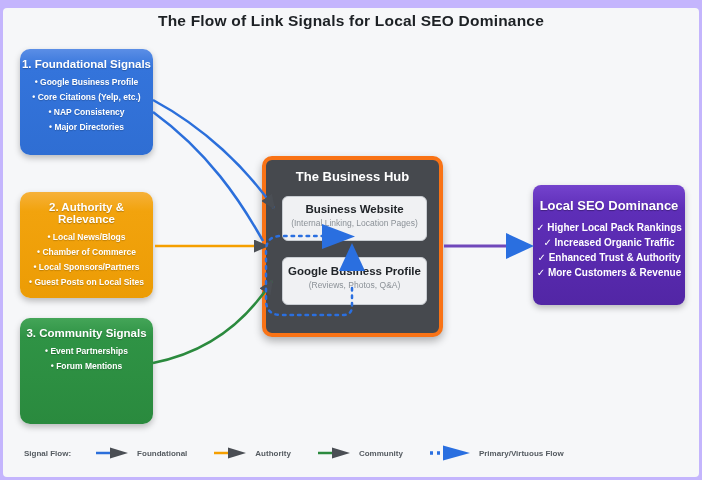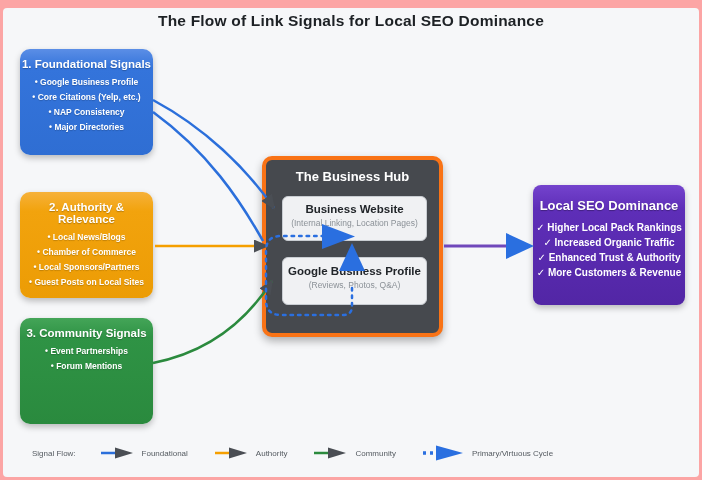--- a/index.html
+++ b/index.html
@@ -1,19 +1,19 @@
 <!DOCTYPE html>
 <html><head>
 <meta charset="utf-8">
 <style>
   html,body{margin:0;padding:0;background:#ffffff;}
   .stage{
     position:relative;width:702px;height:480px;overflow:hidden;
     font-family:"Liberation Sans","DejaVu Sans",sans-serif;
-    background:#fca5a5;
+    background:#c4b5fd;
   }
   .panel{position:absolute;left:3px;top:8px;width:696px;height:469px;background:#f6f7f9;border-radius:4px;}
   .main-title{
     position:absolute;top:12px;left:0;width:702px;text-align:center;
     font-size:15.5px;font-weight:bold;color:#1d2125;letter-spacing:.2px;
   }
   .signal-box{
     position:absolute;left:20px;width:133px;height:106px;border-radius:10px;
     color:#fff;text-align:center;box-shadow:0 3px 6px rgba(0,0,0,.25);
     padding-top:9px;box-sizing:border-box;
@@ -40,22 +40,22 @@
   .outcome-box{
     position:absolute;left:533px;top:185px;width:152px;height:120px;border-radius:8px;
     background:linear-gradient(180deg,#7443cd 0%,#5e2eb8 20%,#5226a5 100%);
     color:#fff;text-align:center;box-shadow:0 3px 6px rgba(0,0,0,.25);
     padding-top:13px;box-sizing:border-box;
   }
   .outcome-box .bx-title{font-size:13px;font-weight:bold;margin-bottom:7px;text-shadow:0 1px 1px rgba(0,0,0,.3);}
   .outcome-box .li{font-size:10px;line-height:15px;font-weight:bold;}
   .overlay{position:absolute;left:0;top:0;pointer-events:none;}
   .legend{
-    position:absolute;left:32px;top:444px;display:flex;align-items:center;
-    font-size:8px;color:#555b61;
+    position:absolute;left:24px;top:444px;display:flex;align-items:center;
+    font-size:8px;color:#555b61;font-weight:bold;
   }
   .legend .lg-label{margin-right:24px;}
   .legend .lg-item{display:flex;align-items:center;margin-right:26px;}
   .legend .lg-item svg{margin-right:6px;display:block;}
 </style>
 </head>
 <body>
 
 <div class="stage">
   <div class="panel"></div>
@@ -142,16 +142,16 @@
         <line x1="1" y1="7" x2="17" y2="7" stroke-width="2.5" stroke="#2b8a3e"></line>
         <polygon points="15,1.5 15,12.5 33,7" fill="#4a4e54"></polygon>
       </svg>
       <span>Community</span>
     </span>
     <span class="lg-item">
       <svg width="44" height="18" viewBox="0 0 44 18">
         <line x1="1" y1="9" x2="17" y2="9" stroke-width="3.5" stroke-dasharray="3 4" stroke="#2a6fe0"></line>
         <polygon points="14,1.5 14,16.5 41,9" fill="#2a6fe0"></polygon>
       </svg>
-      <span>Primary/Virtuous Cycle</span>
+      <span>Primary/Virtuous Flow</span>
     </span>
   </div>
 </div>
 
 </body></html>

